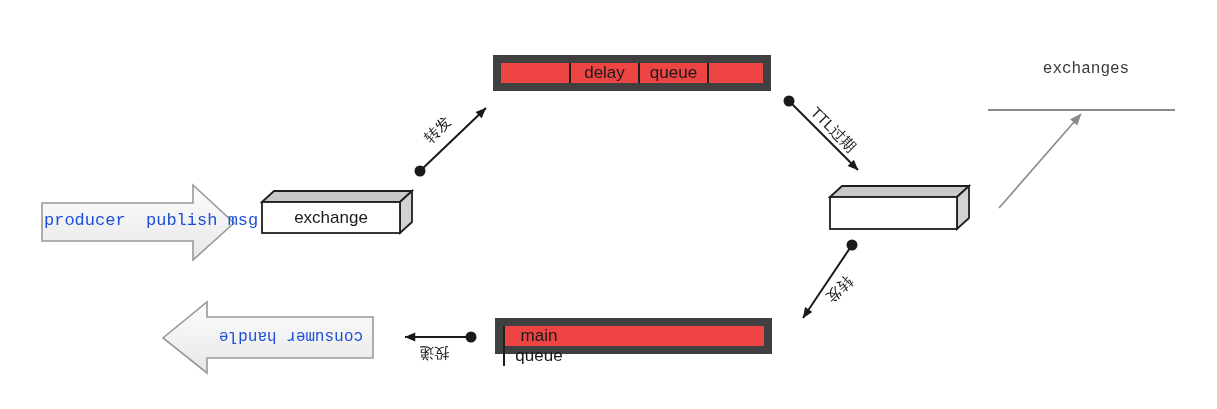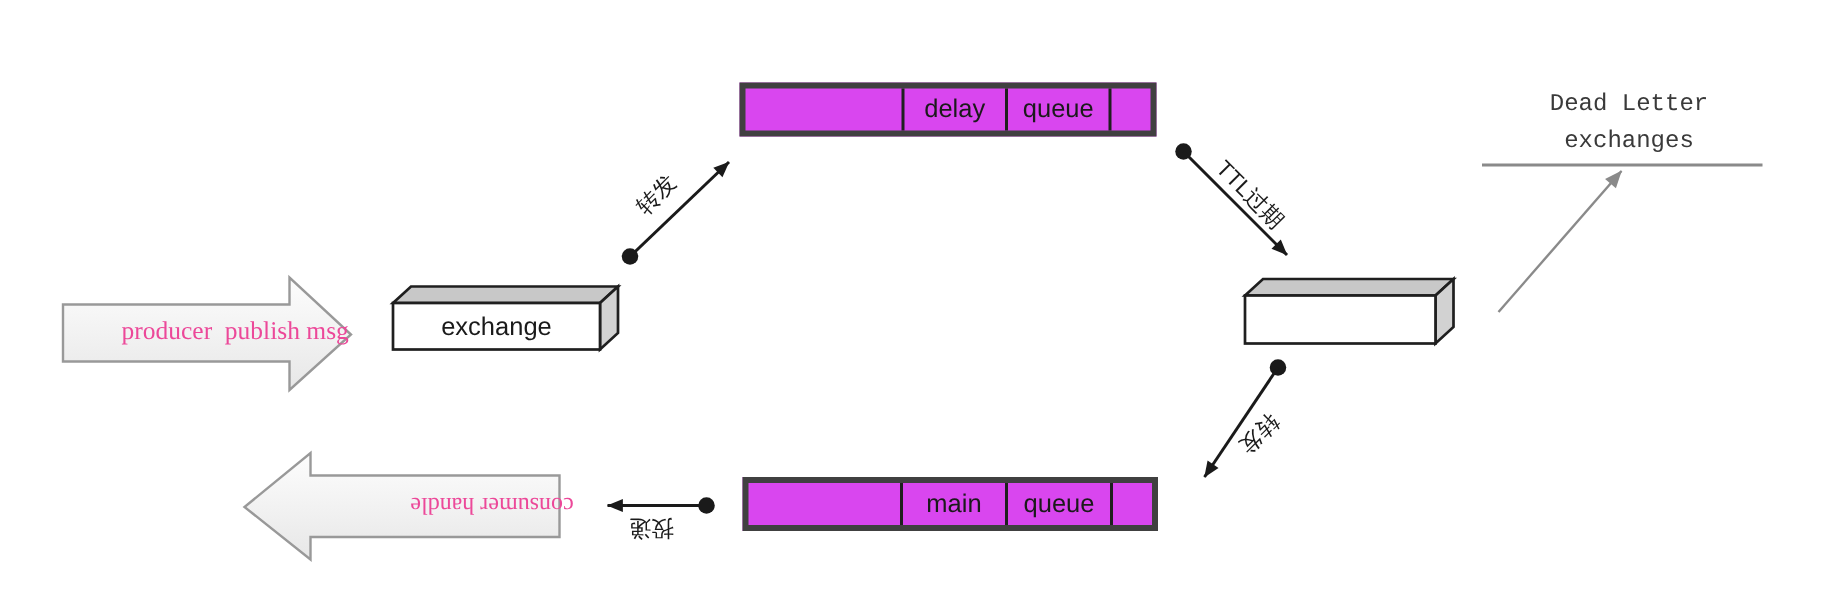--- a/index.html
+++ b/index.html
@@ -4,28 +4,27 @@
 <style>
   html,body{margin:0;padding:0;background:#fff;}
   #canvas{
     position:relative;width:1217px;height:409px;background:#ffffff;overflow:hidden;
     font-family:"Liberation Sans",sans-serif;color:#111;
   }
   .abs{position:absolute;}
   svg{display:block;overflow:visible;}
   
   .block-label{
-    position:absolute;font-size:17px;color:#ec4899;white-space:pre;
-    font-family:Liberation Serif, serif;
-    margin-left:37px;
+    position:absolute;font-size:17px;color:#1d4ed8;white-space:pre;
+    font-family:Liberation Mono, monospace;
   }
   
   .queue-box{
     position:absolute;display:flex;box-sizing:border-box;
-    border:4px solid #404040;background:#d946ef;height:36px;padding-left:36px;
+    border:8px solid #404040;background:#ef4444;height:36px;
   }
   .queue-cell{
     box-sizing:border-box;height:100%;display:flex;align-items:center;justify-content:center;
     font-size:17px;color:#1a1a1a;
   }
   .queue-cell + .queue-cell{border-left:2px solid #1f1f1f;}
   
   .box3d-label{
     position:absolute;display:flex;align-items:center;justify-content:center;
     font-size:17px;color:#1a1a1a;
@@ -117,34 +116,33 @@
   <div class="box3d-label" style="left:262px;top:202px;width:138px;height:31px;text-align:right;">exchange</div>
 
 
   <div class="queue-box" style="left:493px;top:55px;width:278px;">
     <div class="queue-cell" style="width:68px;"></div>
     <div class="queue-cell" style="width:69px;">delay</div>
     <div class="queue-cell" style="width:69px;">queue</div>
     <div class="queue-cell" style="flex:1;"></div>
   </div>
 
-  <div class="queue-box" style="left:495px;top:318px;width:277px;">
+  <div class="queue-box" style="left:495px;top:318px;width:277px;flex-direction:column;">
     <div class="queue-cell" style="width:65px;"></div>
     <div class="queue-cell" style="width:70px;">main</div>
     <div class="queue-cell" style="width:70px;">queue</div>
     <div class="queue-cell" style="flex:1;"></div>
   </div>
 
   <div class="edge-label" style="left:438px;top:130px;--rot:-45deg;">转发</div>
 
   <div class="edge-label" style="left:833px;top:130px;--rot:45deg;">TTL过期</div>
 
   <div class="edge-label" style="left:839px;top:289px;--rot:135deg;">转发</div>
 
   <div class="edge-label" style="left:434px;top:352px;--rot:180deg;">投递</div>
 
   <div class="dl-note">
-    <div>Dead Letter</div>
     <div>exchanges</div>
   </div>
   <div class="dl-underline"></div>
 
 </div>
 
 </body></html>

